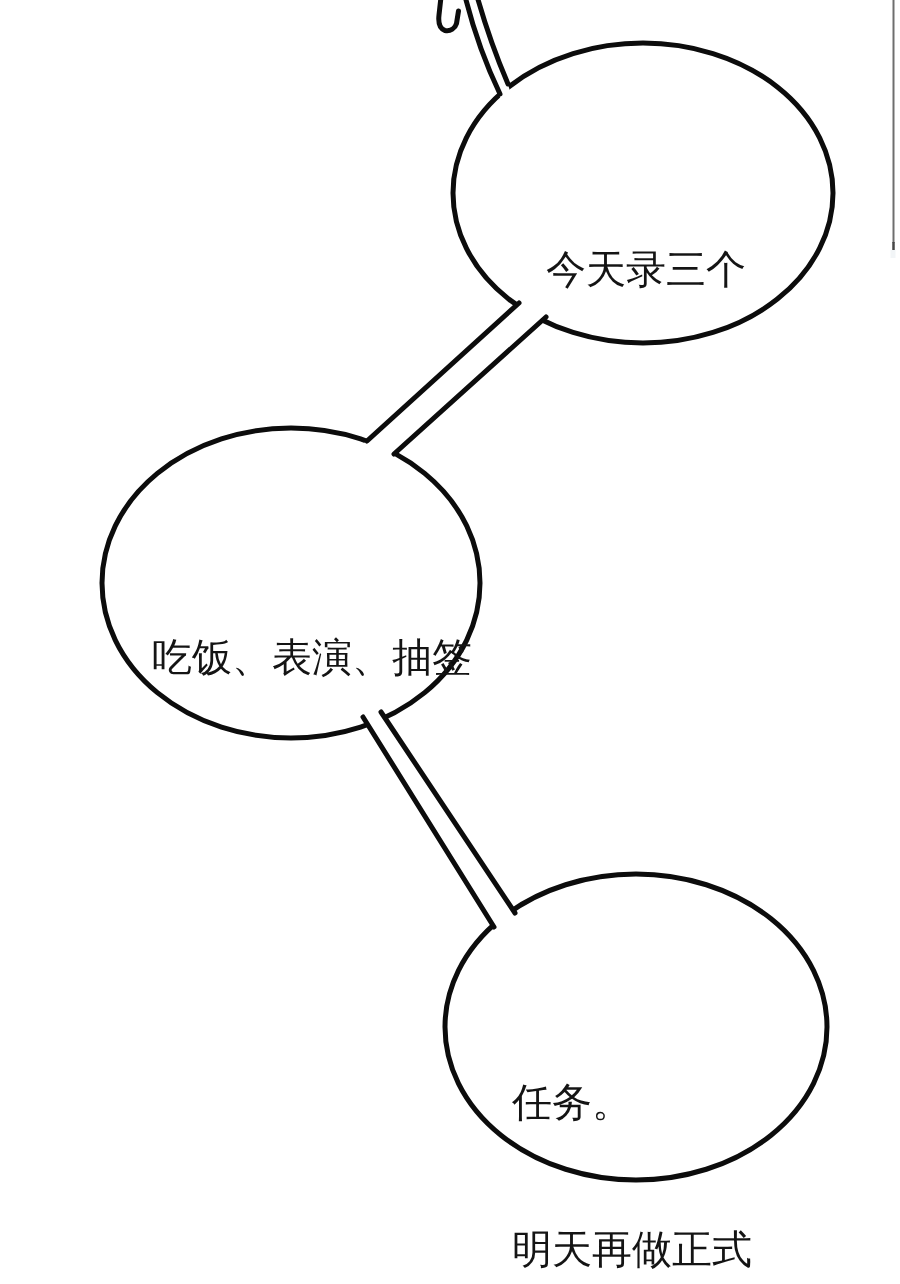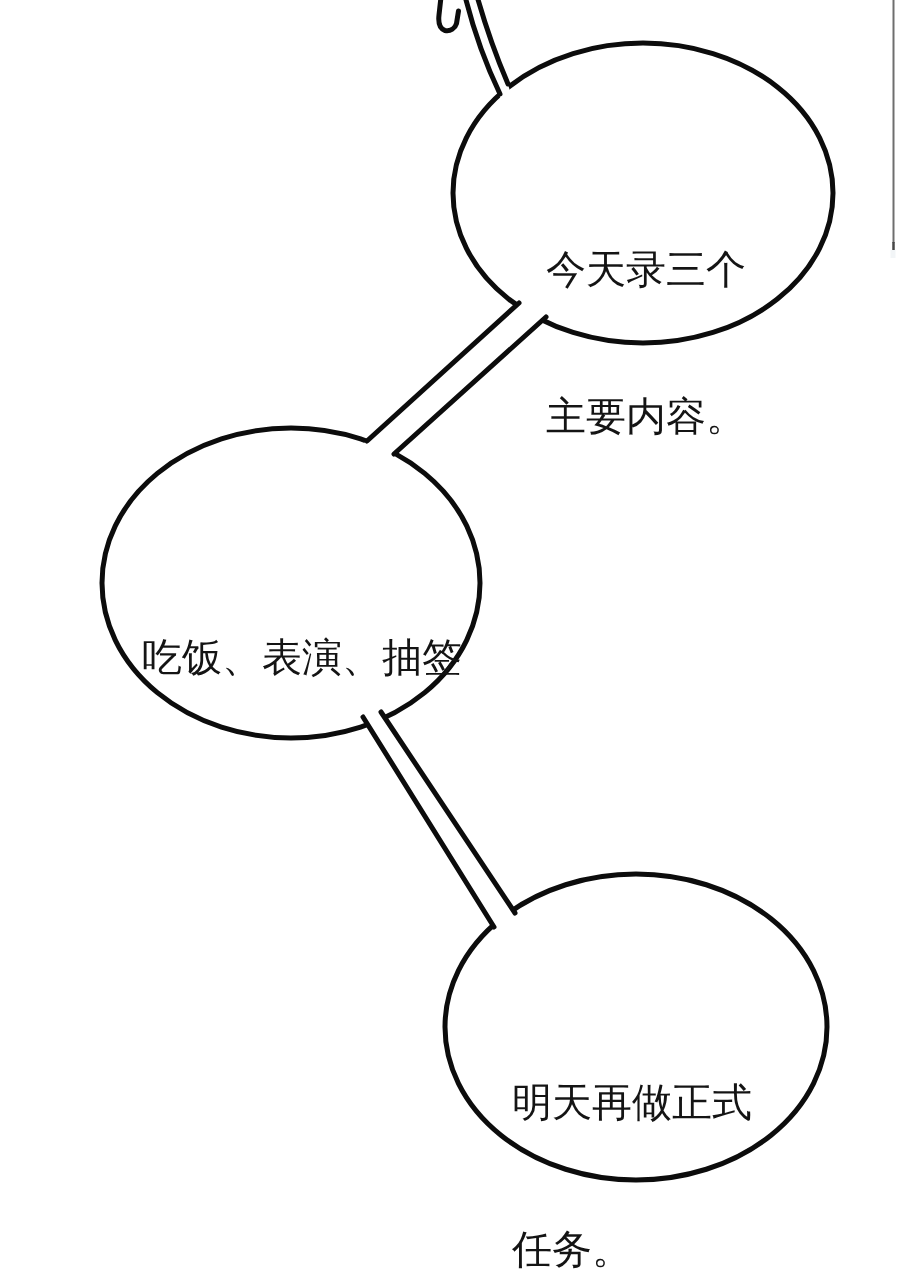--- a/index.html
+++ b/index.html
@@ -27,21 +27,21 @@
     position: absolute;
     font-size: 40px;
     line-height: 49px;
     font-weight: 500;
     letter-spacing: 0px;
     white-space: pre;
     font-feature-settings: "halt" 1;
   }
   .btxt div { white-space: pre; }
   #text-bubble-top    { left: 546px; top: 147px; }
-  #text-bubble-middle { left: 142px; top: 535px; }
+  #text-bubble-middle { left: 152px; top: 535px; }
   #text-bubble-bottom { left: 512px; top: 980px; }
 </style>
 </head>
 <body>
 
 <div class="panel">
 
   <svg class="art" width="900" height="1284" viewBox="0 0 900 1284">
 
     <g stroke-width="5" stroke="#0c0c0c" fill="#ffffff">
@@ -68,25 +68,24 @@
 
     <g>
       <line x1="893.5" y1="0" x2="893.5" y2="243" stroke-width="2" stroke="#6e6e6e"></line>
       <line x1="893.5" y1="242" x2="893.5" y2="250" stroke-width="2.5" stroke="#474747"></line>
       <rect x="890.5" y="250" width="5" height="8" fill="#e9eef1" opacity="0.6"></rect>
     </g>
   </svg>
 
   <div class="btxt" id="text-bubble-top" style="color: rgb(20, 20, 20);">
     <div>今天录三个</div>
-    <div>主要内容。</div>
   </div>
 
   <div class="btxt" id="text-bubble-middle" style="color: rgb(20, 20, 20);">
     <div>吃饭、表演、抽签</div>
   </div>
 
   <div class="btxt" id="text-bubble-bottom" style="color: rgb(20, 20, 20);">
+    <div>任务。</div>
     <div>明天再做正式</div>
-    <div>任务。</div>
   </div>
 
 </div>
 
 </body></html>

